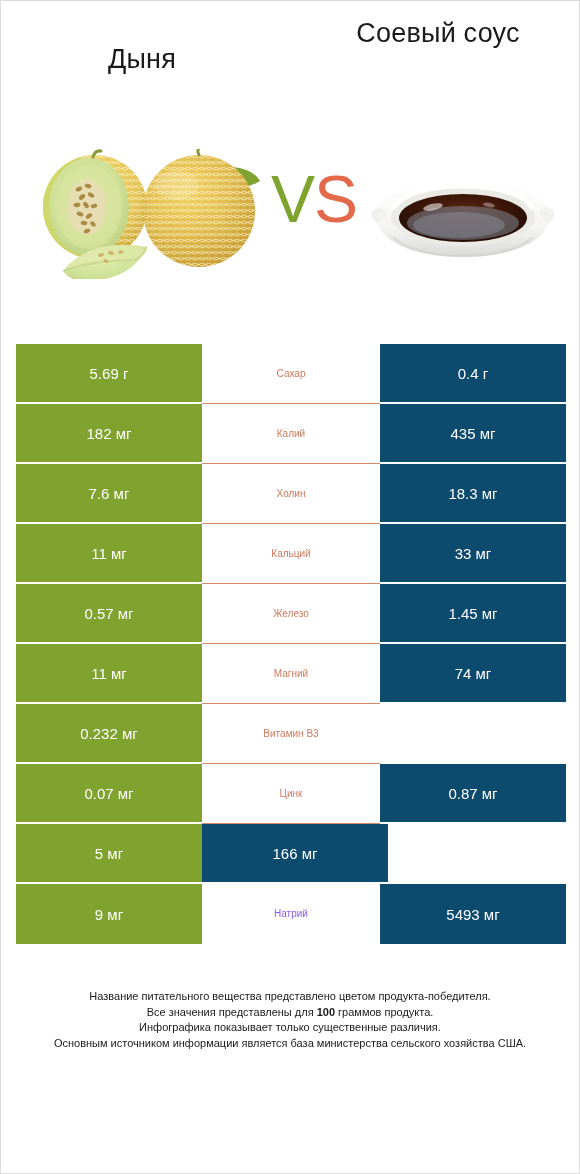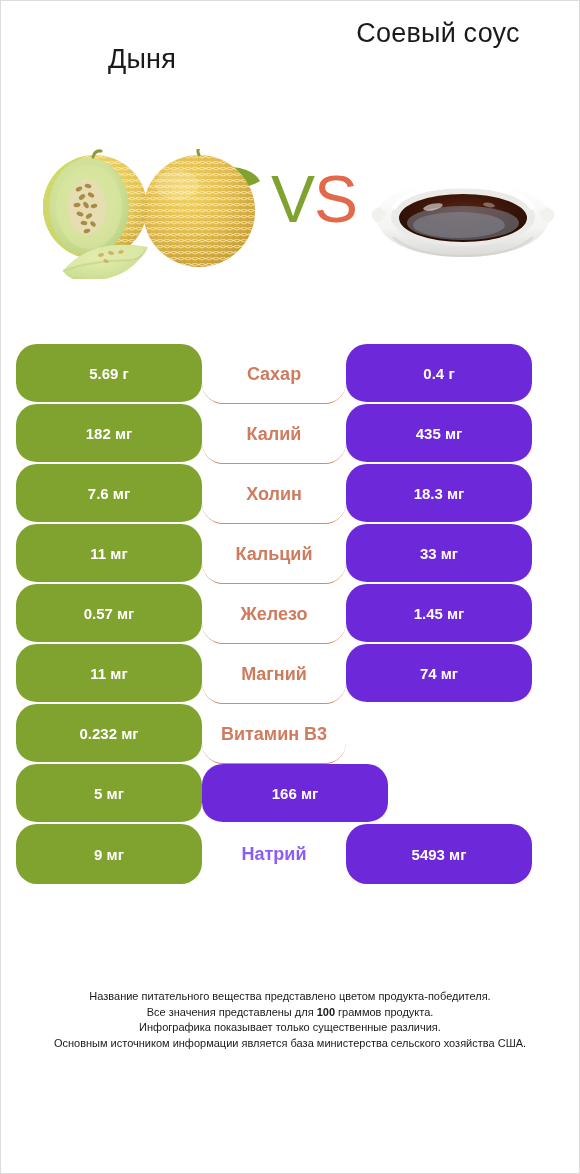--- a/index.html
+++ b/index.html
@@ -101,44 +101,43 @@
     display: flex;
     align-items: stretch;
     height: 60px;
   }
   .cell {
     display: flex;
     align-items: center;
     justify-content: center;
     box-sizing: border-box;
     font-size: 15px;
-    font-weight: bold;
+    font-weight: normal;
     line-height: 1;
-    border-radius: 21px;
   }
   .cell-left {
     width: 186px;
     background: #7FA32E;
     color: #ffffff;
     border-bottom: 2px solid #ffffff;
   }
   .cell-mid {
-    width: 144px;
+    width: 178px;
     background: #ffffff;
     color: #CF7B5E;
     border-bottom: 1px solid #D9886B;
-    font-size: 18px;
+    font-size: 10px;
   }
   .cell-mid.win-left {
     color: #8b5cf6;
     border-bottom-color: #9CB45F;
   }
   .cell-right {
     width: 186px;
-    background: #6d28d9;
+    background: #0c4a6e;
     color: #ffffff;
     border-bottom: 2px solid #ffffff;
   }
   .row:last-child .cell-left,
   .row:last-child .cell-right {
     border-bottom: none;
   }
   .row:last-child .cell-mid {
     border-bottom: none;
   }
@@ -317,20 +316,25 @@
       <div class="row">
         <div class="cell cell-left">11 мг</div>
         <div class="cell cell-mid">Магний</div>
         <div class="cell cell-right">74 мг</div>
       </div>
       <div class="row">
         <div class="cell cell-left">0.232 мг</div>
         <div class="cell cell-mid">Витамин B3</div>
       </div>
       <div class="row">
+        <div class="cell cell-left">0.07 мг</div>
+        <div class="cell cell-mid">Цинк</div>
+        <div class="cell cell-right">0.87 мг</div>
+      </div>
+      <div class="row">
         <div class="cell cell-left">5 мг</div>
         <div class="cell cell-right">166 мг</div>
       </div>
       <div class="row">
         <div class="cell cell-left">9 мг</div>
         <div class="cell cell-mid win-left">Натрий</div>
         <div class="cell cell-right">5493 мг</div>
       </div>
     </div>
 

